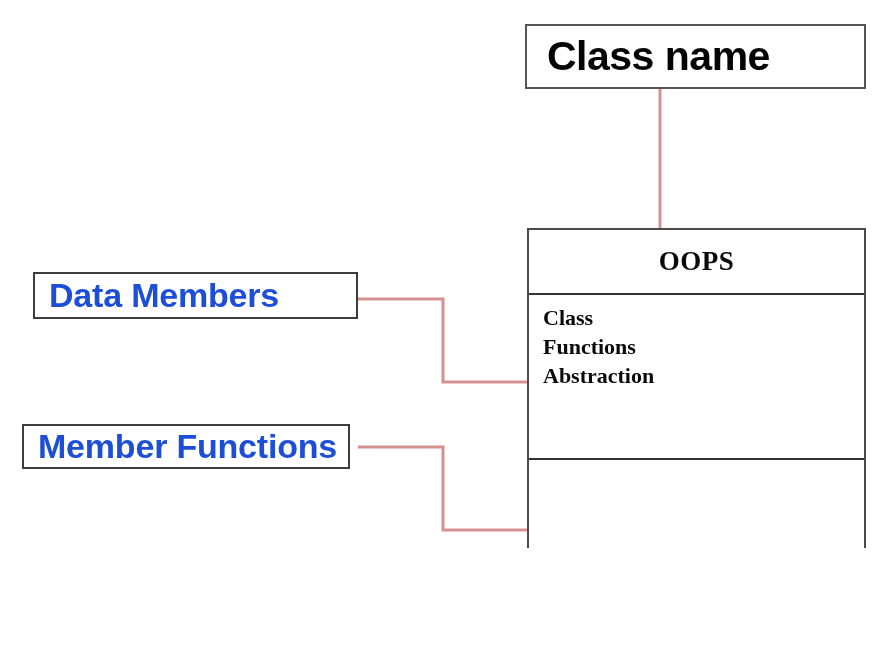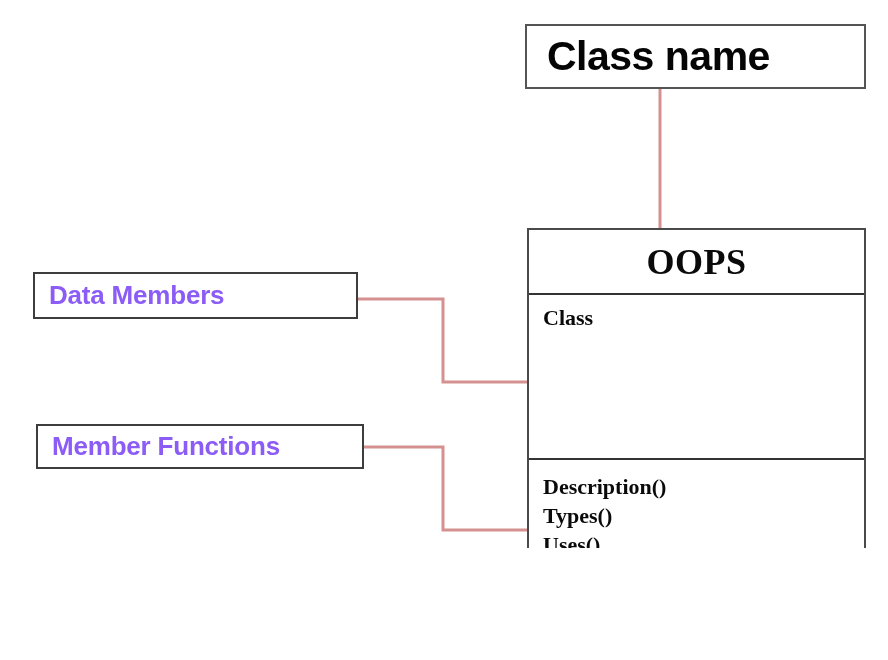--- a/index.html
+++ b/index.html
@@ -41,22 +41,22 @@
   
   .label-box {
     display: flex;
     align-items: center;
     justify-content: flex-start;
     border: 2px solid #3d3d3d;
   }
   .label-box .label-text {
     font-family: "Liberation Sans", sans-serif;
     font-weight: bold;
-    font-size: 26px;
-    color: #8b5cf6;
+    font-size: 34px;
+    color: #1d4ed8;
     letter-spacing: -0.2px;
     padding-left: 14px;
     white-space: nowrap;
   }
 
   
   #class-name-box {
     left: 525px;
     top: 24px;
     width: 341px;
@@ -93,21 +93,21 @@
   #uml-title-compartment {
     height: 65px;
     border-bottom: 2px solid #333333;
     display: flex;
     align-items: center;
     justify-content: center;
   }
   #uml-title-compartment .uml-title {
     font-family: "Liberation Serif", serif;
     font-weight: bold;
-    font-size: 36px;
+    font-size: 27px;
     color: #0a0a0a;
     letter-spacing: 0.5px;
   }
   #uml-attributes-compartment {
     height: 165px;
     border-bottom: 2px solid #333333;
     padding: 8px 0 8px 14px;
   }
   #uml-methods-compartment {
     flex: 1 1 auto;
@@ -137,35 +137,32 @@
   </svg>
 
   <div class="box label-box" id="class-name-box">
     <span class="label-text">Class name</span>
   </div>
 
   <div class="box label-box" id="data-members-box" style="left:33px; top:272px; width:325px; height:47px;">
     <span class="label-text">Data Members</span>
   </div>
 
-  <div class="box label-box" id="member-functions-box" style="left:36px; top:424px; width:328px; height:45px;">
+  <div class="box label-box" id="member-functions-box" style="left:22px; top:424px; width:328px; height:45px;">
     <span class="label-text">Member Functions</span>
   </div>
 
   <div class="box" id="uml-class-box">
 
     <div class="compartment" id="uml-title-compartment">
       <span class="uml-title">OOPS</span>
     </div>
 
     <div class="compartment" id="uml-attributes-compartment">
       <div class="uml-member">Class</div>
+      <div class="uml-member">Functions</div>
+      <div class="uml-member">Abstraction</div>
     </div>
 
-    <div class="compartment" id="uml-methods-compartment">
-      <div class="uml-member">Description()</div>
-      <div class="uml-member">Types()</div>
-      <div class="uml-member">Uses()</div>
-    </div>
 
   </div>
 
 </div>
 
 </body></html>

